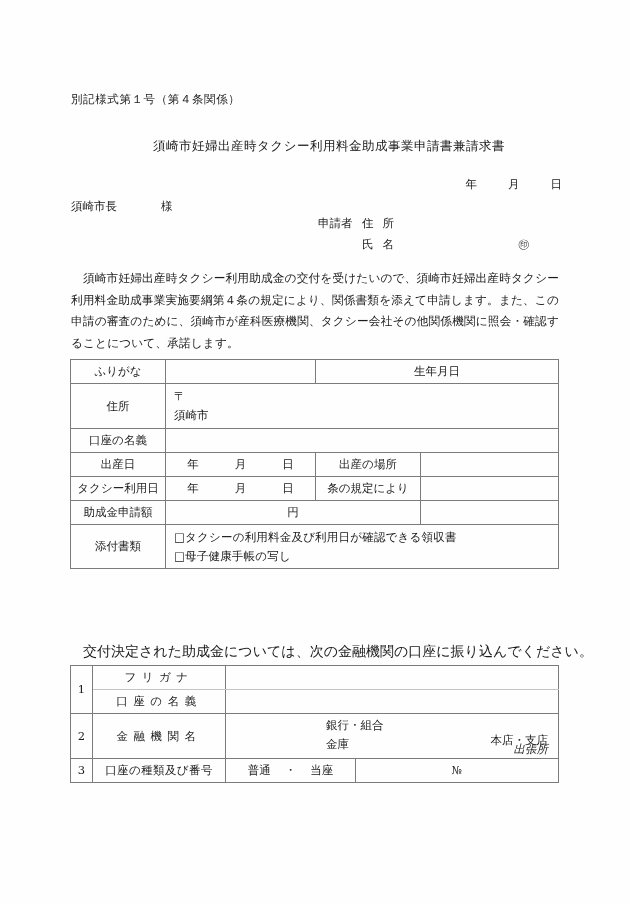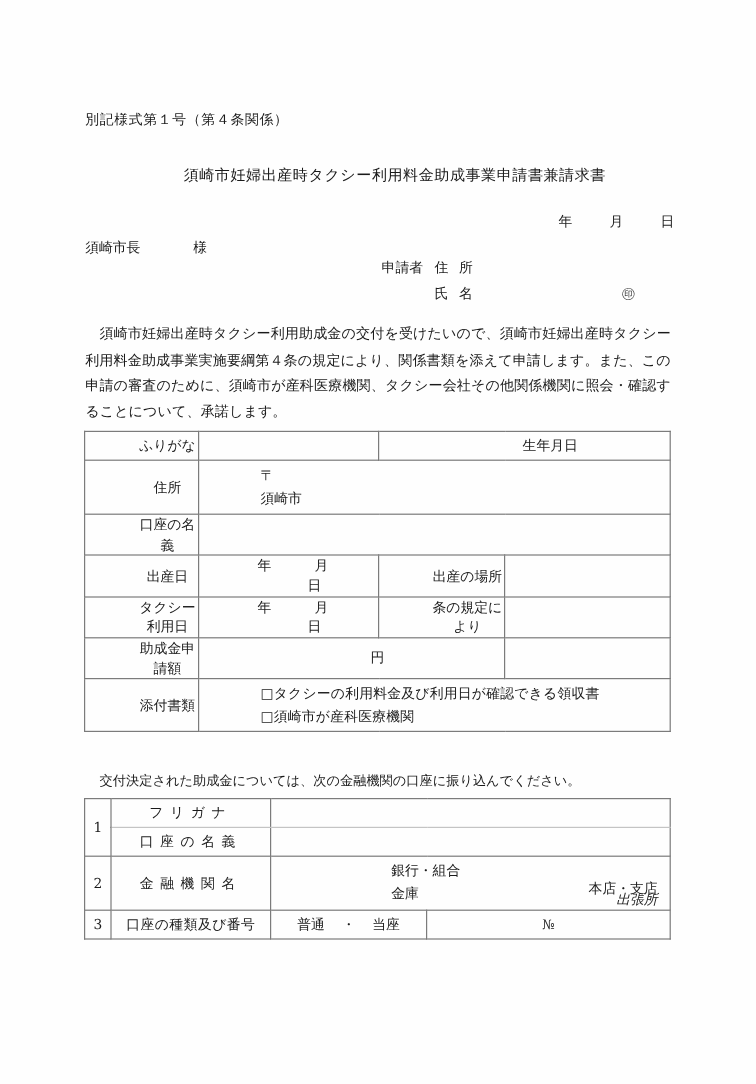--- a/index.html
+++ b/index.html
@@ -110,21 +110,21 @@
     text-align: center;
     line-height: 1.45;
   }
 
   
   #main-table {
     left: 70px;
     top: 359px;
     width: 488px;
   }
-  #main-table td { height: 23px; padding-left: 43px; }
+  #main-table td { height: 23px; }
   .r-tall td { height: 44px !important; }
   .r-attach td { height: 43px !important; }
 
   .addr-inner {
     text-align: left;
     padding-left: 8px;
     line-height: 19px;
   }
   .ymd { display: inline-block; }
   .ymd .y { margin-right: 36px; }
@@ -135,21 +135,21 @@
     padding-left: 8px;
     line-height: 19px;
   }
   .chk { letter-spacing: 0.2px; }
 
   
   .bank-note {
     position: absolute;
     left: 83px;
     top: 643px;
-    font-size: 11px;
+    font-size: 14px;
     white-space: nowrap;
   }
 
   
   #bank-table {
     left: 70px;
     top: 665px;
     width: 488px;
   }
   #bank-table td { height: 23px; }
@@ -263,21 +263,21 @@
         <td colspan="2">
           <span>円</span>
         </td>
         <td></td>
       </tr>
       <tr class="r-attach">
         <td>添付書類</td>
         <td colspan="3">
           <div class="attach-inner">
             <div class="chk">□タクシーの利用料金及び利用日が確認できる領収書</div>
-            <div class="chk">□須崎市が産科医療機関</div>
+            <div class="chk">□母子健康手帳の写し</div>
           </div>
         </td>
       </tr>
     </tbody>
   </table>
 
   <div class="bank-note">交付決定された助成金については、次の金融機関の口座に振り込んでください。</div>
 
   <table class="form" id="bank-table">
     <colgroup>

